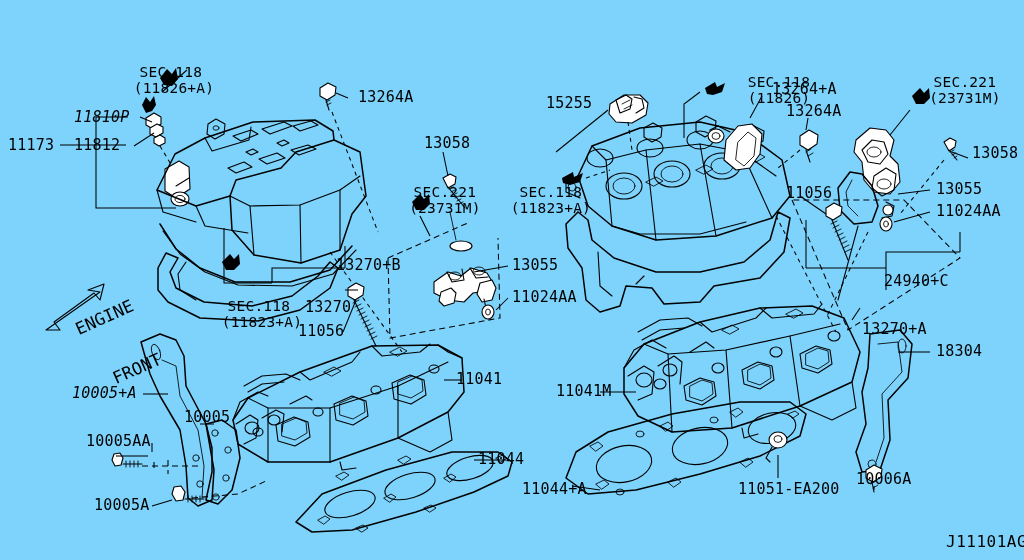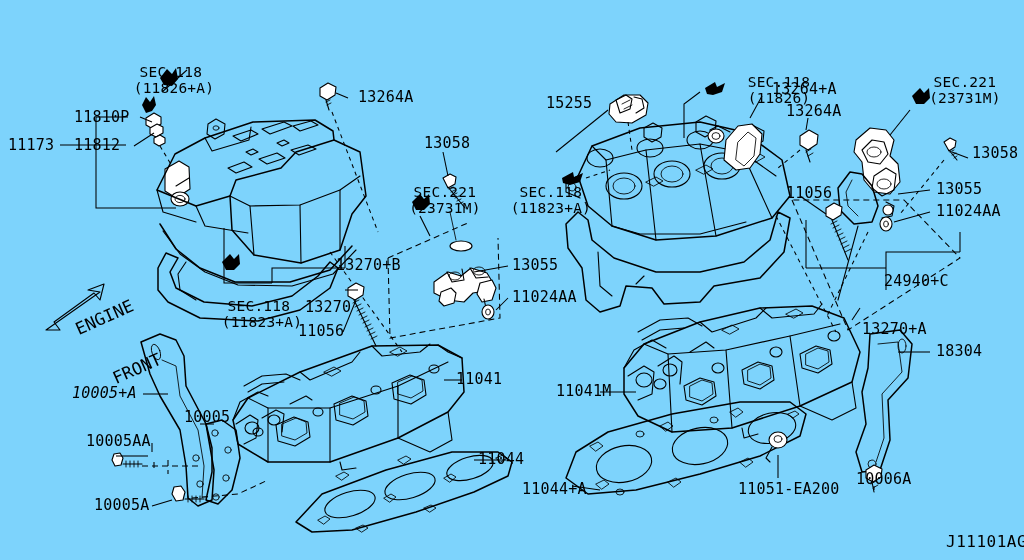--- a/index.html
+++ b/index.html
@@ -452,21 +452,21 @@
     <path class="ld" d="M806,268 L886,268"></path>
     <path class="ld" d="M806,268 L806,220"></path>
     <path class="ld" d="M860,308 L852,320"></path>
   </svg>
 
   <div class="lbl sec" style="left:98px;top:48px;width:110px;">
     <span>SEC.118</span>
     <span>(11826+A)</span>
   </div>
 
-  <div class="lbl" style="left:74px;top:110px;">11810P</div>
+  <div class="lbl" style="left:74px;top:110px;font-style:italic;">11810P</div>
   <div class="lbl" style="left:74px;top:138px;">11812</div>
   <div class="lbl" style="left:8px;top:138px;">11173</div>
 
   <div class="lbl" style="left:358px;top:90px;">13264A</div>
   <div class="lbl" style="left:424px;top:136px;">13058</div>
 
   <div class="lbl sec" style="left:372px;top:168px;width:110px;">
     <span>SEC.221</span>
     <span>(23731M)</span>
   </div>

